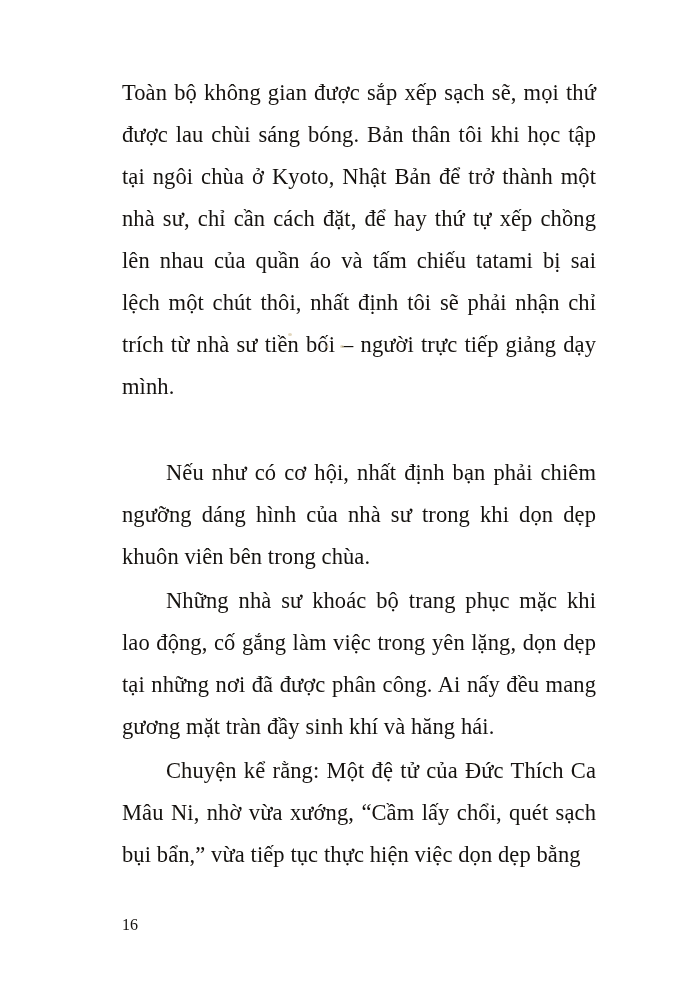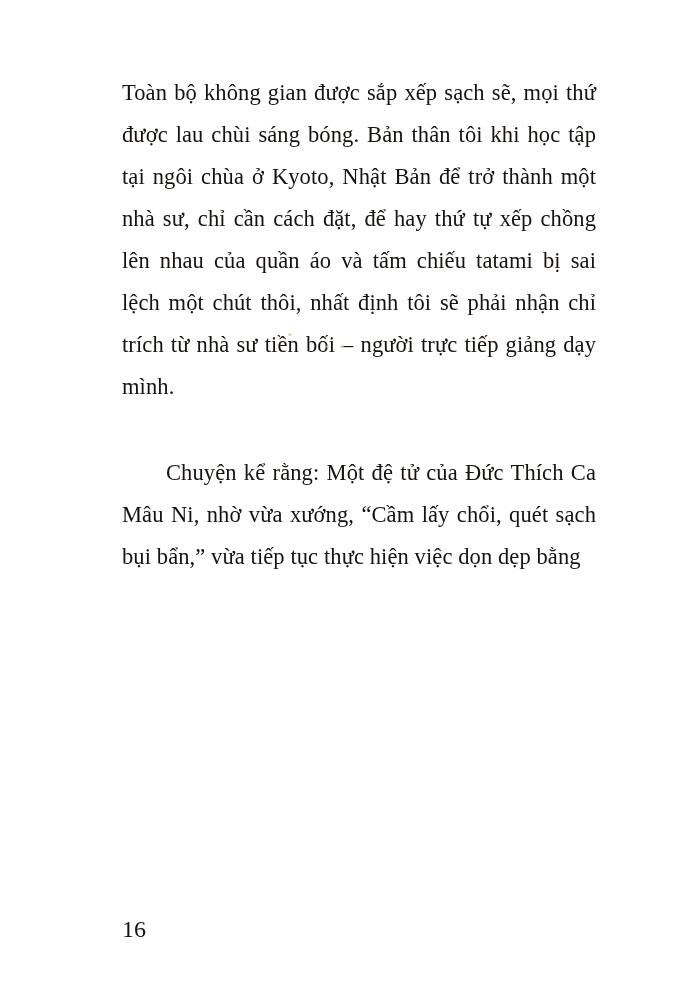--- a/index.html
+++ b/index.html
@@ -44,21 +44,21 @@
     display: inline-block;
     width: 100%;
   }
   .para.nostretch::after {
     content: none;
   }
   #page-number {
     position: absolute;
     left: 122px;
     top: 916px;
-    font-size: 24px;
+    font-size: 16px;
     color: #15120f;
     font-family: "Liberation Serif", serif;
   }
   
   #watermark {
     position: absolute;
     left: 0;
     top: 878px;
     width: 700px;
     text-align: center;
@@ -92,20 +92,22 @@
     opacity: .75;
   }
 </style>
 </head>
 <body>
 
 <div id="page">
 
   <div id="text-column">
     <p class="para">Toàn bộ không gian được sắp xếp sạch sẽ, mọi thứ được lau chùi sáng bóng. Bản thân tôi khi học tập tại ngôi chùa ở Kyoto, Nhật Bản để trở thành một nhà sư, chỉ cần cách đặt, để hay thứ tự xếp chồng lên nhau của quần áo và tấm chiếu tatami bị sai lệch một chút thôi, nhất định tôi sẽ phải nhận chỉ trích từ nhà sư tiền bối – người trực tiếp giảng dạy mình.</p>
+    <p class="para indent nostretch">Nếu như có cơ hội, nhất định bạn phải chiêm ngưỡng dáng hình của nhà sư trong khi dọn dẹp khuôn viên bên trong chùa.</p>
+    <p class="para indent nostretch">Những nhà sư khoác bộ trang phục mặc khi lao động, cố gắng làm việc trong yên lặng, dọn dẹp tại những nơi đã được phân công. Ai nấy đều mang gương mặt tràn đầy sinh khí và hăng hái.</p>
     <p class="para indent nostretch">Chuyện kể rằng: Một đệ tử của Đức Thích Ca Mâu Ni, nhờ vừa xướng, “Cầm lấy chổi, quét sạch bụi bẩn,” vừa tiếp tục thực hiện việc dọn dẹp bằng</p>
   </div>
 
   <div class="speck" style="left:288px; top:333px; width:4px; height:3px;"></div>
   <div class="speck" style="left:326px; top:345px; width:3px; height:3px;"></div>
   <div class="speck" style="left:340px; top:345px; width:4px; height:3px;"></div>
 
   <div id="page-number">16</div>
 
 

